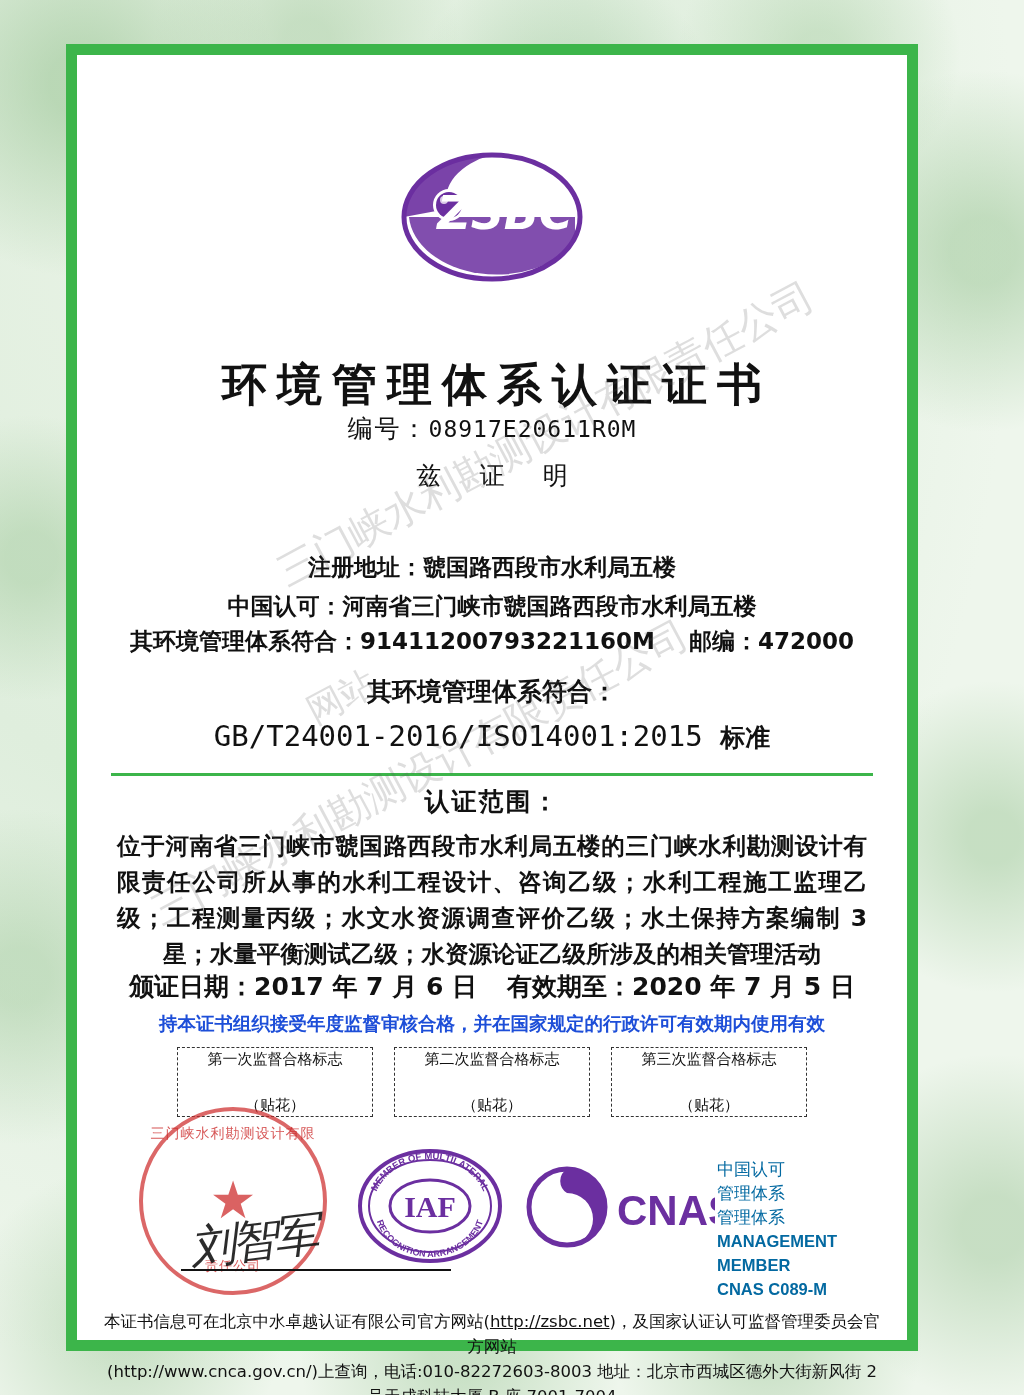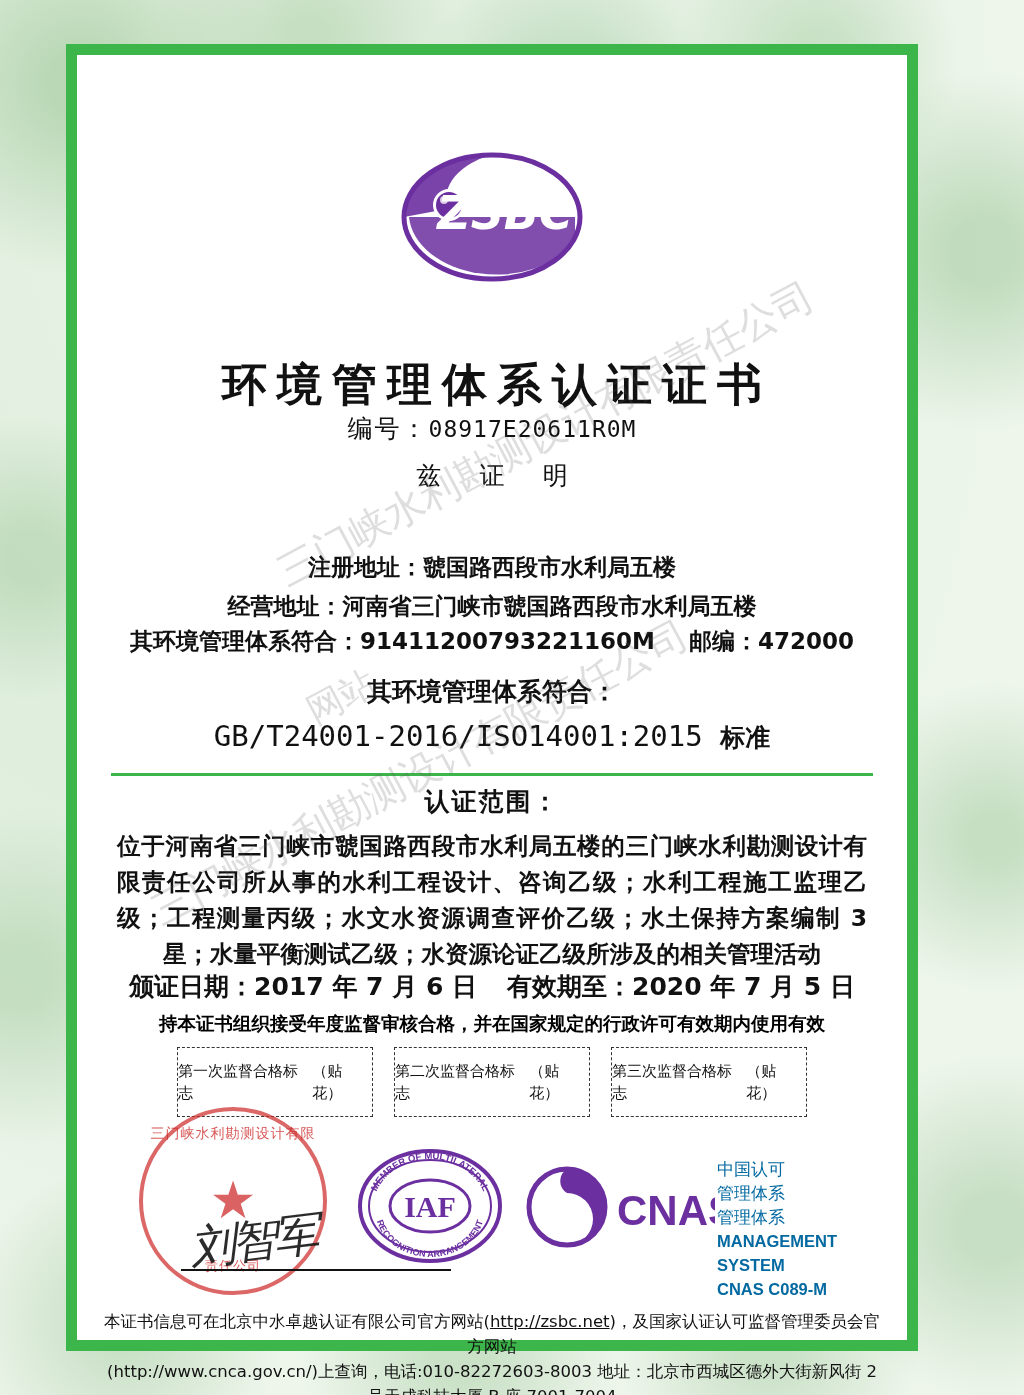--- a/index.html
+++ b/index.html
@@ -194,41 +194,41 @@
     font-family: "DejaVu Sans", "Liberation Sans", sans-serif;
     font-weight: bold;
   }
   .dates .sp { display:inline-block; width: 30px; }
   .note {
     position: absolute;
     left: 0; right: 0;
     top: 956px;
     text-align: center;
     font-size: 18.5px;
-    color: #000000;
+    color: #1d4ed8;
     font-family: "DejaVu Sans", "Liberation Sans", sans-serif;
     font-weight: bold;
   }
   
   .boxes {
     position: absolute;
     left: 100px;
     right: 100px;
     top: 992px;
     display: flex;
     justify-content: space-between;
   }
   .sbox {
     width: 194px;
     height: 68px;
     border: 1.5px dashed #333;
     display: flex;
-    flex-direction: row;
+    flex-direction: column;
     align-items: center;
-    justify-content: flex-end;
+    justify-content: space-between;
     font-size: 15px;
     line-height: 22px;
     color: #111;
     font-family: "DejaVu Sans", "Liberation Sans", sans-serif;
   }
   
   .marks {
     position: absolute;
     left: 0; right: 0;
     top: 1090px;
@@ -391,21 +391,21 @@
       <div class="cert-title">环境管理体系认证证书</div>
 
       <div class="cert-number">
         <span class="label">编号：</span><span class="num">08917E20611R0M</span>
       </div>
 
       <div class="hereby">兹 证 明</div>
 
 
       <div class="addr-line addr1">注册地址：虢国路西段市水利局五楼</div>
-      <div class="addr-line addr2">经营地址：河南省三门峡市虢国路西段市水利局五楼</div>
+      <div class="addr-line addr2">中国认可：河南省三门峡市虢国路西段市水利局五楼</div>
       <div class="addr-line addr3">
         <span>其环境管理体系符合：91411200793221160M</span><span class="gap"></span><span>邮编：472000</span>
       </div>
 
       <div class="conform">其环境管理体系符合：</div>
 
       <div class="standard">
         <span>GB/T24001-2016/ISO14001:2015</span>
         <span class="cn">标准</span>
       </div>
@@ -461,21 +461,21 @@
             <circle cx="42" cy="46" r="38" fill="none" stroke="#6b2fa0" stroke-width="5"></circle>
             <path d="M42 8 A38 38 0 0 1 42 84 A26 26 0 0 0 42 32 A14 14 0 0 1 42 8 Z" fill="#6b2fa0"></path>
             <text x="92" y="64" font-family="Liberation Sans, sans-serif" font-size="42" font-weight="bold" fill="#6b2fa0">CNAS</text>
           </svg>
         </div>
 
         <div class="cnas-text">
           <div>中国认可</div>
           <div>管理体系</div>
           <div>管理体系</div>
-          <div class="en">MANAGEMENT SYSTEM</div>
+          <div class="en">MANAGEMENT MEMBER</div>
           <div class="en">CNAS C089-M</div>
         </div>
       </div>
 
       <div class="seal">
         <div class="seal-top-text">三门峡水利勘测设计有限</div>
         <div class="seal-star">★</div>
         <div class="seal-bottom-text">责任公司</div>
       </div>
       <div class="signature">刘智军</div>

